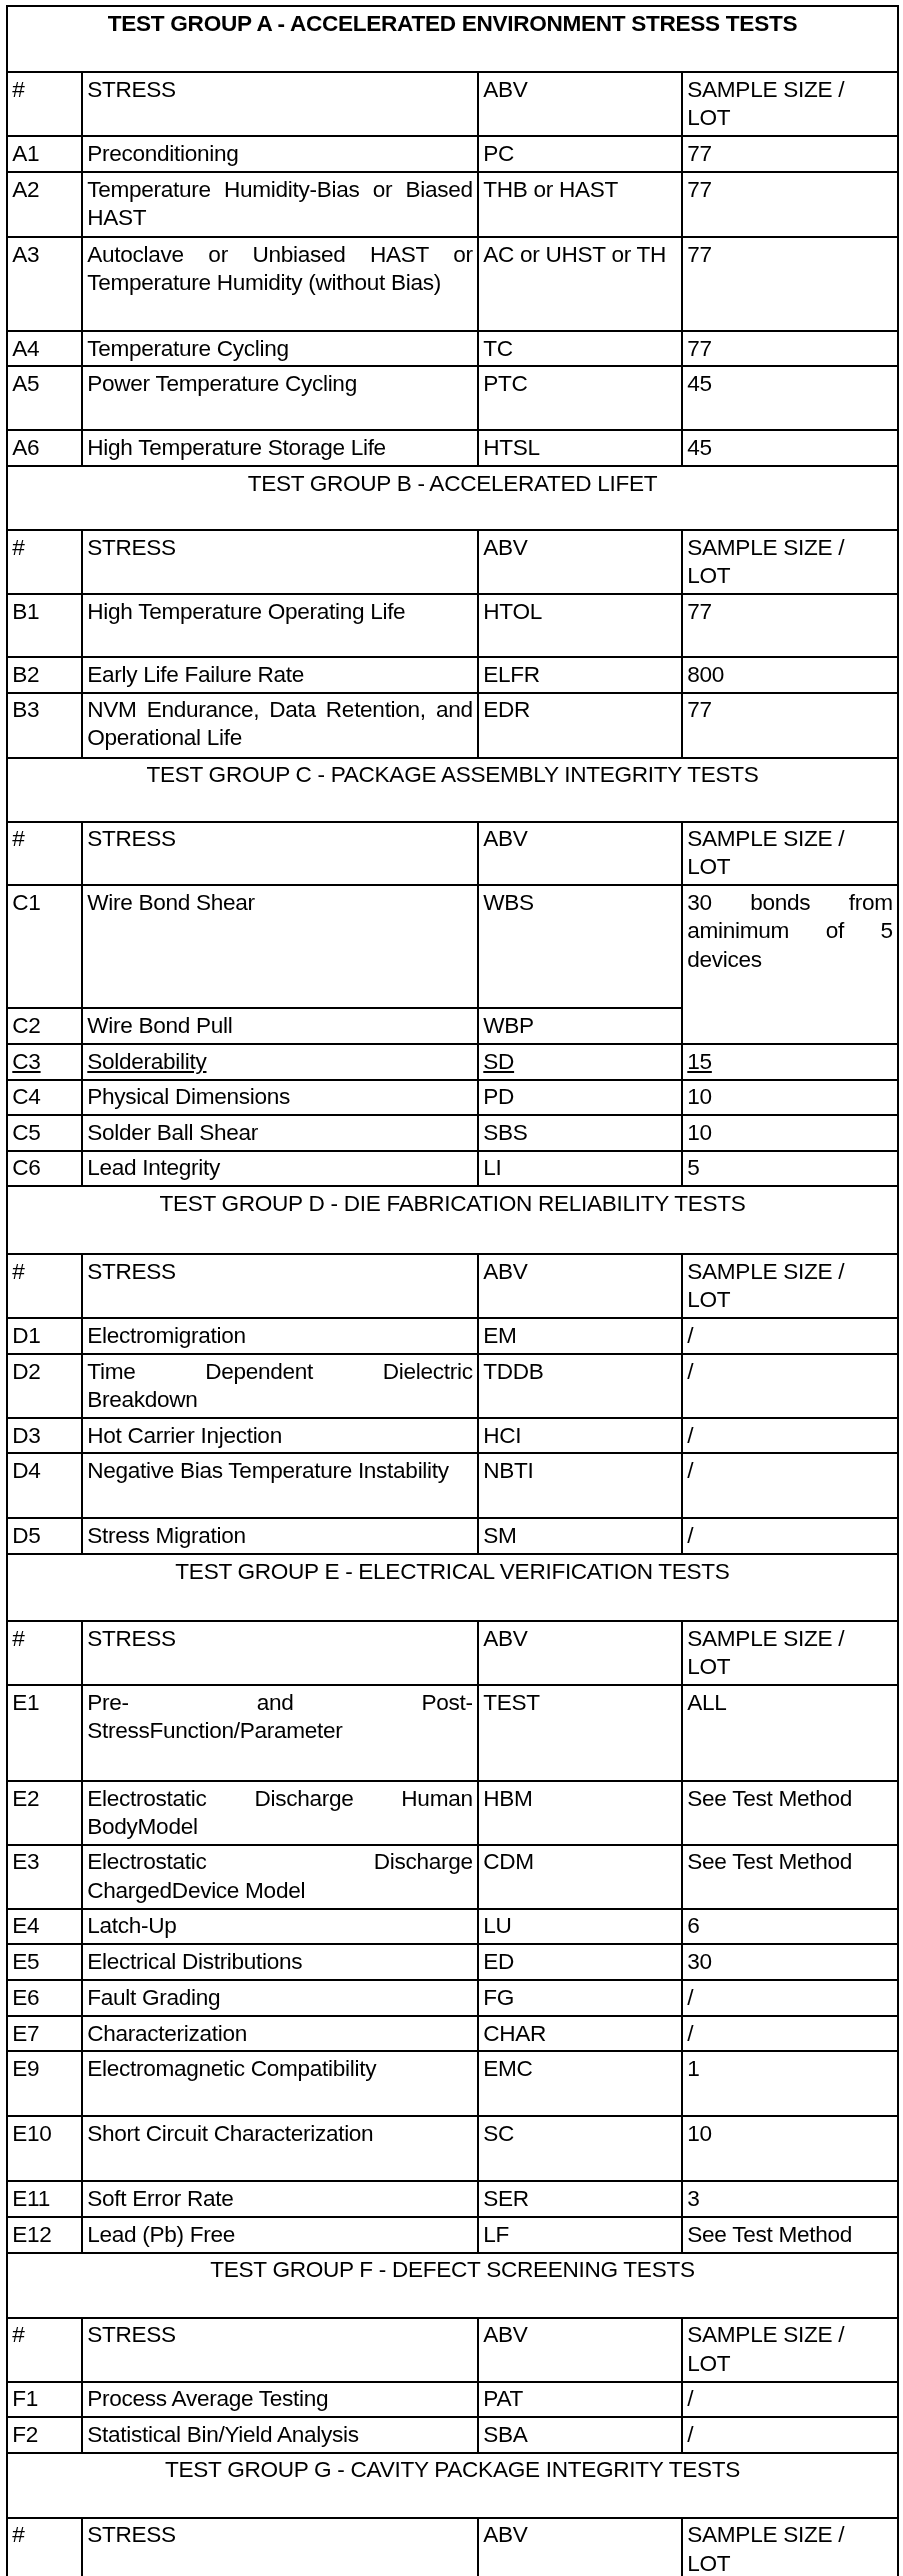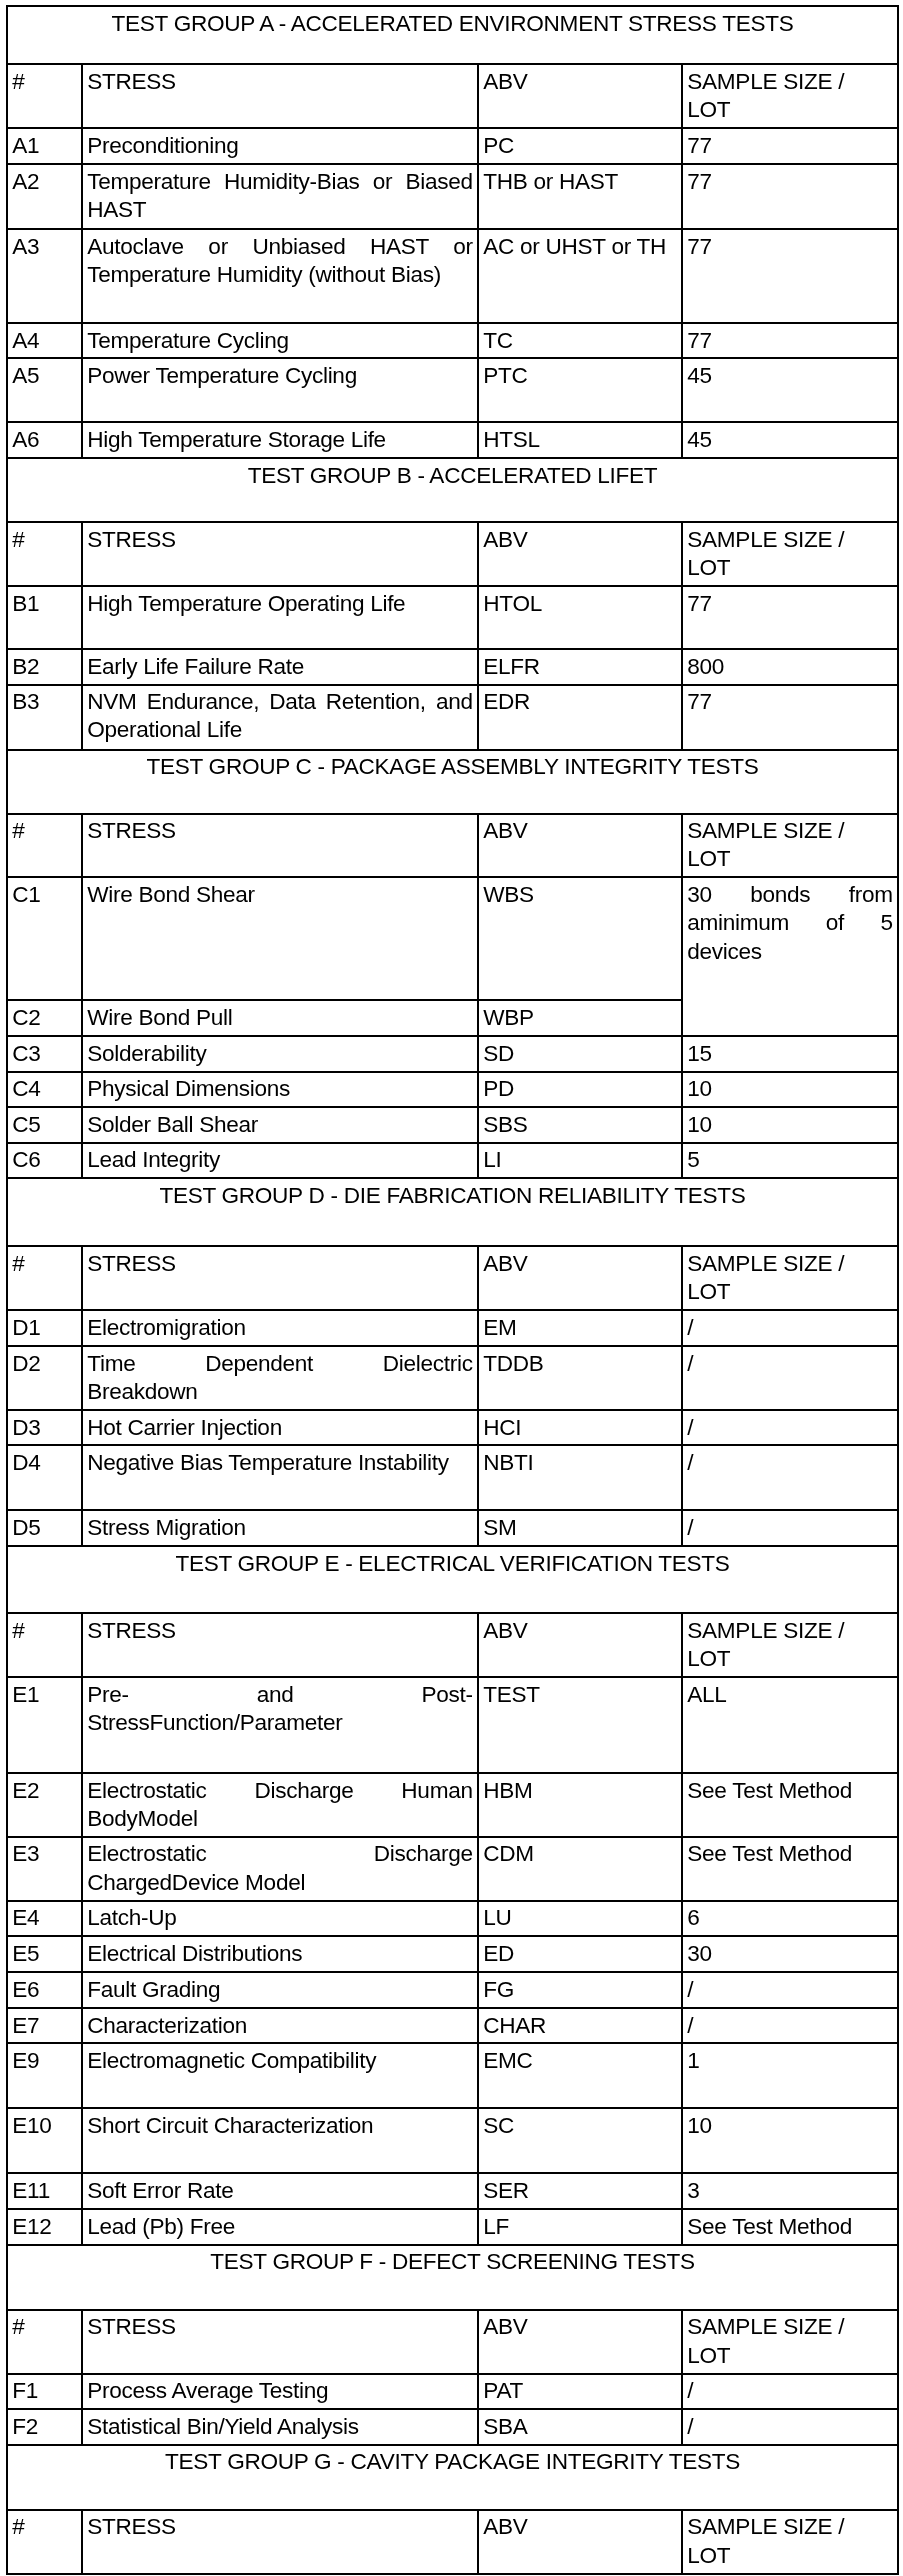--- a/index.html
+++ b/index.html
@@ -60,21 +60,21 @@
 
 <div id="page">
   <table class="qual">
     <colgroup>
       <col style="width:75px">
       <col style="width:396px">
       <col style="width:204px">
       <col style="width:216px">
     </colgroup>
     <tbody>
-        <tr style="height: 58px;">
+        <tr style="height: 66px; font-weight: bold;">
           <td colspan="4" class="title-cell">TEST GROUP A - ACCELERATED ENVIRONMENT STRESS TESTS</td>
         </tr>
         <tr style="height: 32px;">
           <td class="hdr-cell">#</td>
           <td class="hdr-cell">STRESS</td>
           <td class="hdr-cell">ABV</td>
           <td class="hdr-cell">SAMPLE SIZE / LOT</td>
         </tr>
         <tr style="height: 33px; border-radius: 11px;">
           <td class="num-cell">A1</td>
@@ -199,21 +199,21 @@
             <span class="lline">devices</span>
           </td>
         </tr>
         <tr style="height: 30px;">
           <td class="num-cell">C2</td>
           <td class="stress-cell">
             <span class="lline">Wire Bond Pull</span>
           </td>
           <td class="abv-cell">WBP</td>
         </tr>
-        <tr style="height: 34px;">
+        <tr style="height: 34px; text-decoration: underline;">
           <td class="num-cell">C3</td>
           <td class="stress-cell">
             <span class="lline">Solderability</span>
           </td>
           <td class="abv-cell">SD</td>
           <td class="sample-cell">
             <span class="lline">15</span>
           </td>
         </tr>
         <tr style="height: 31px; padding-left: 44px;">

